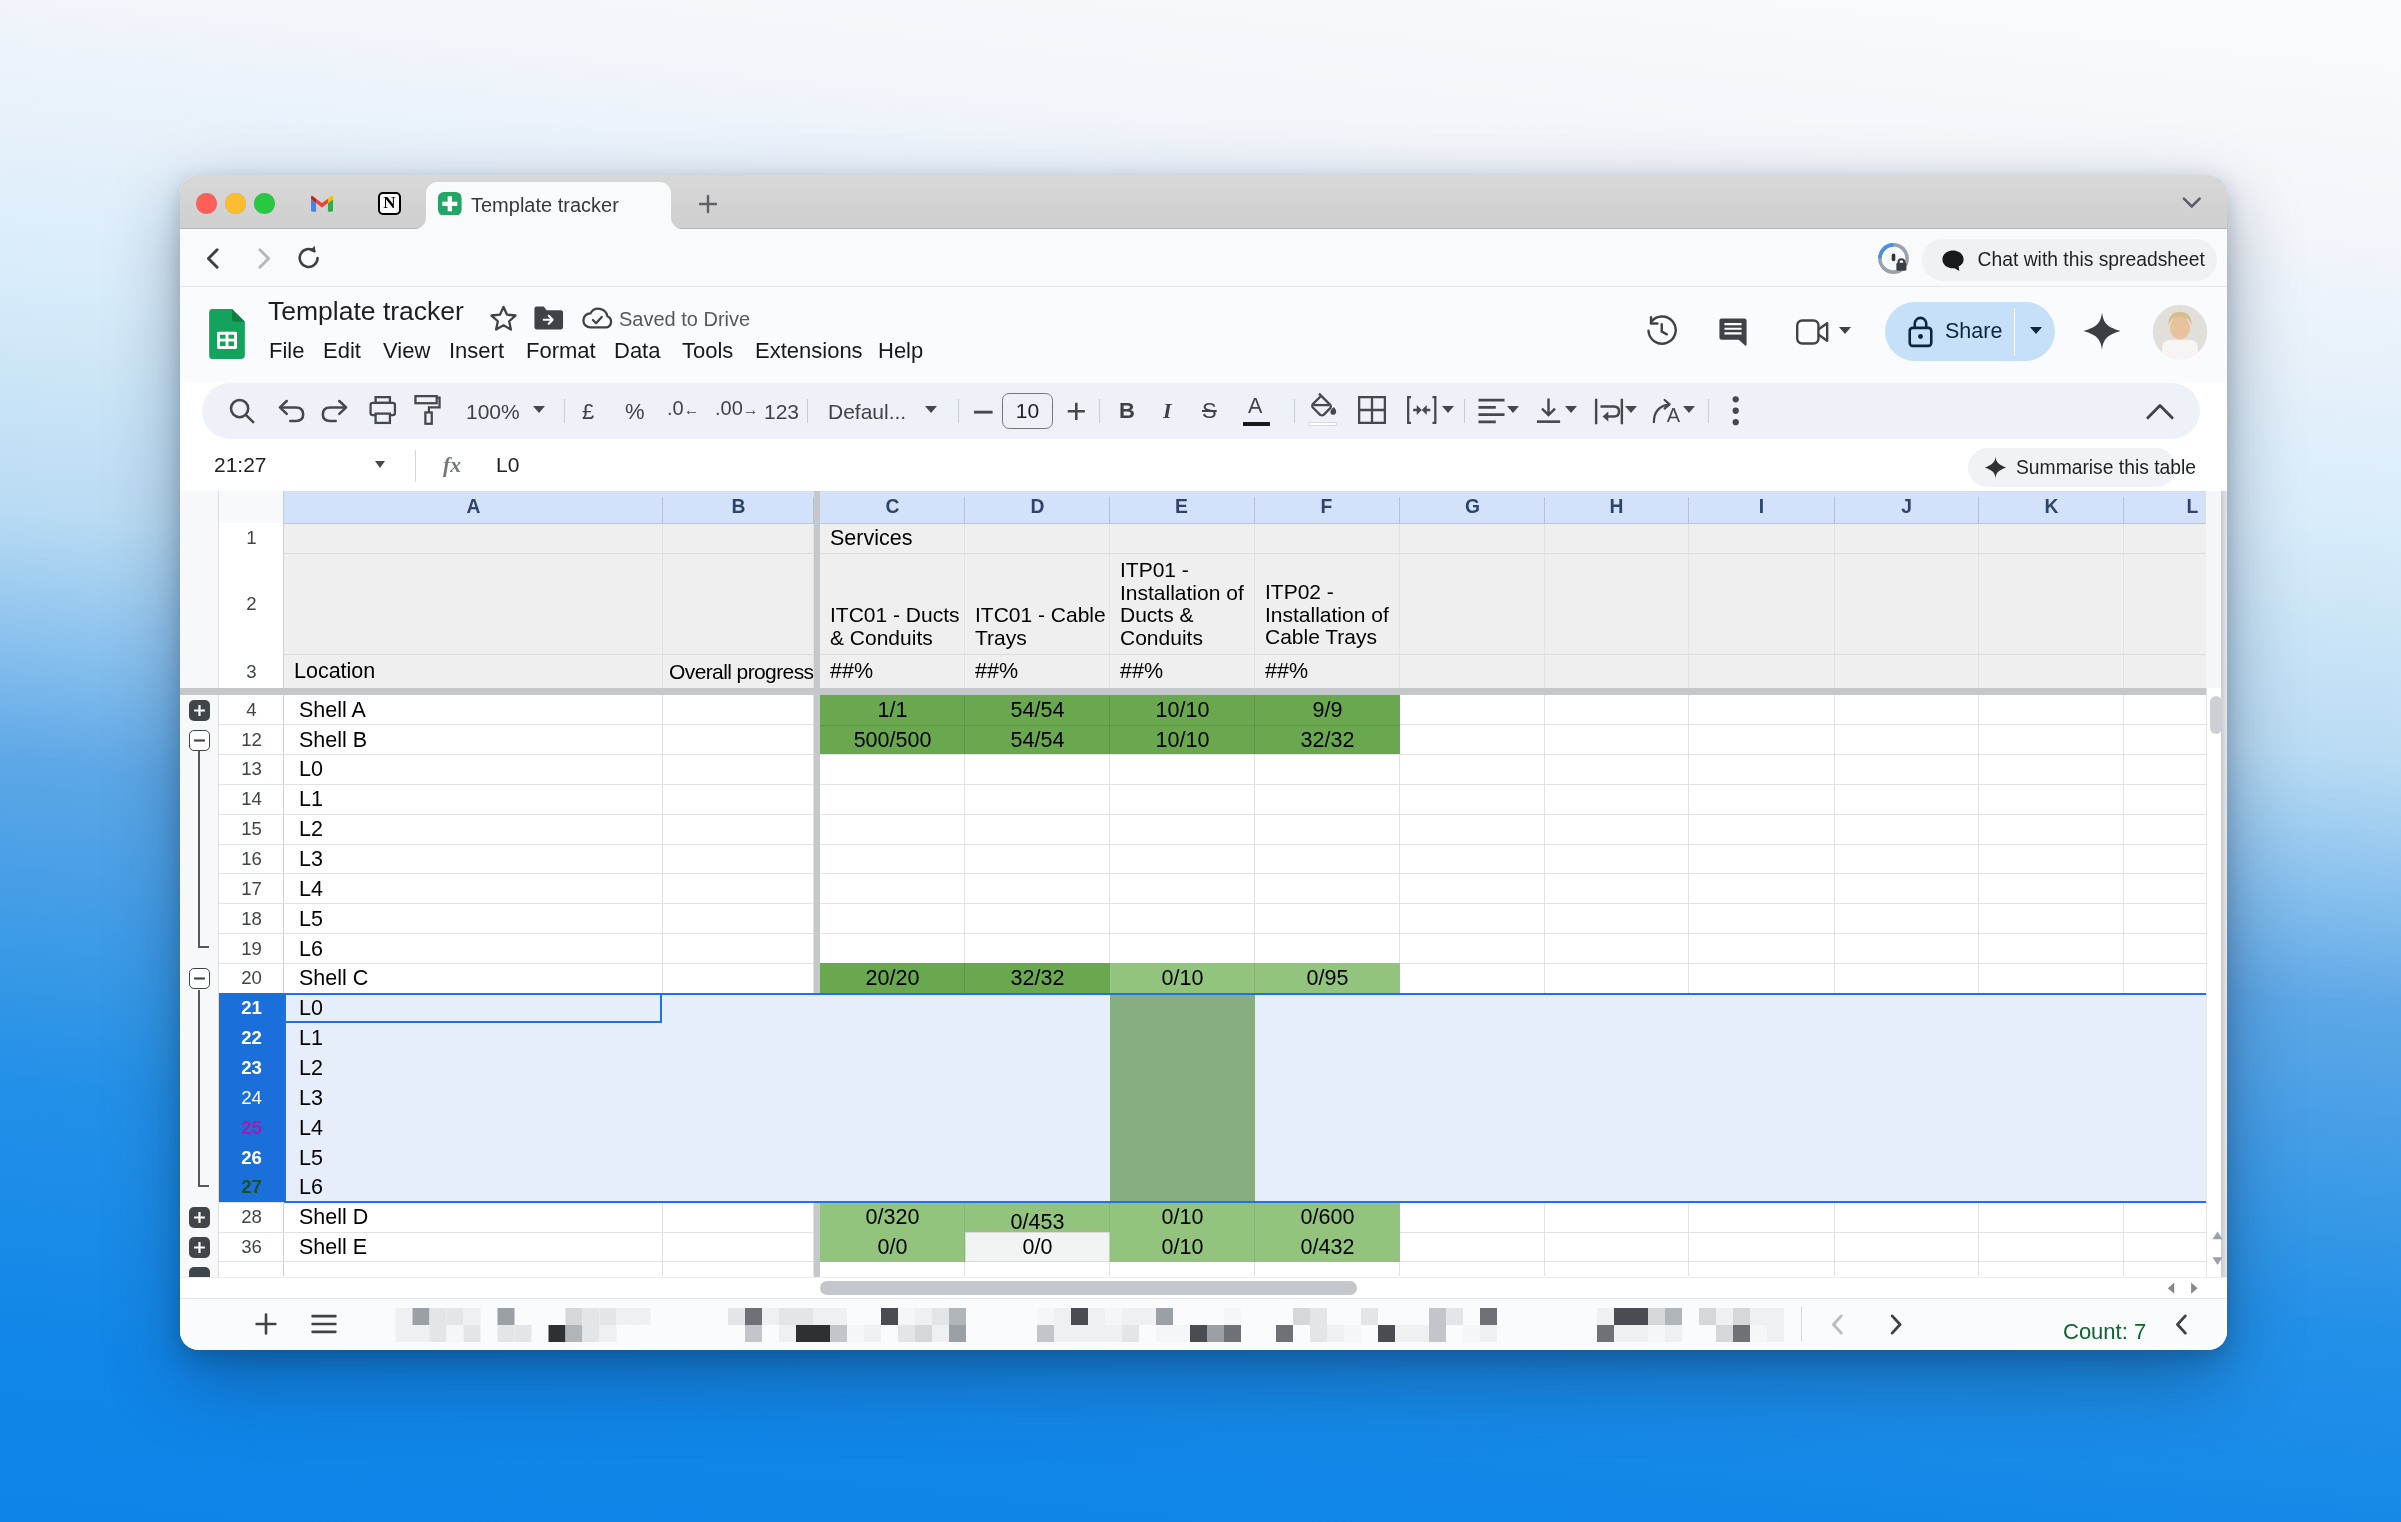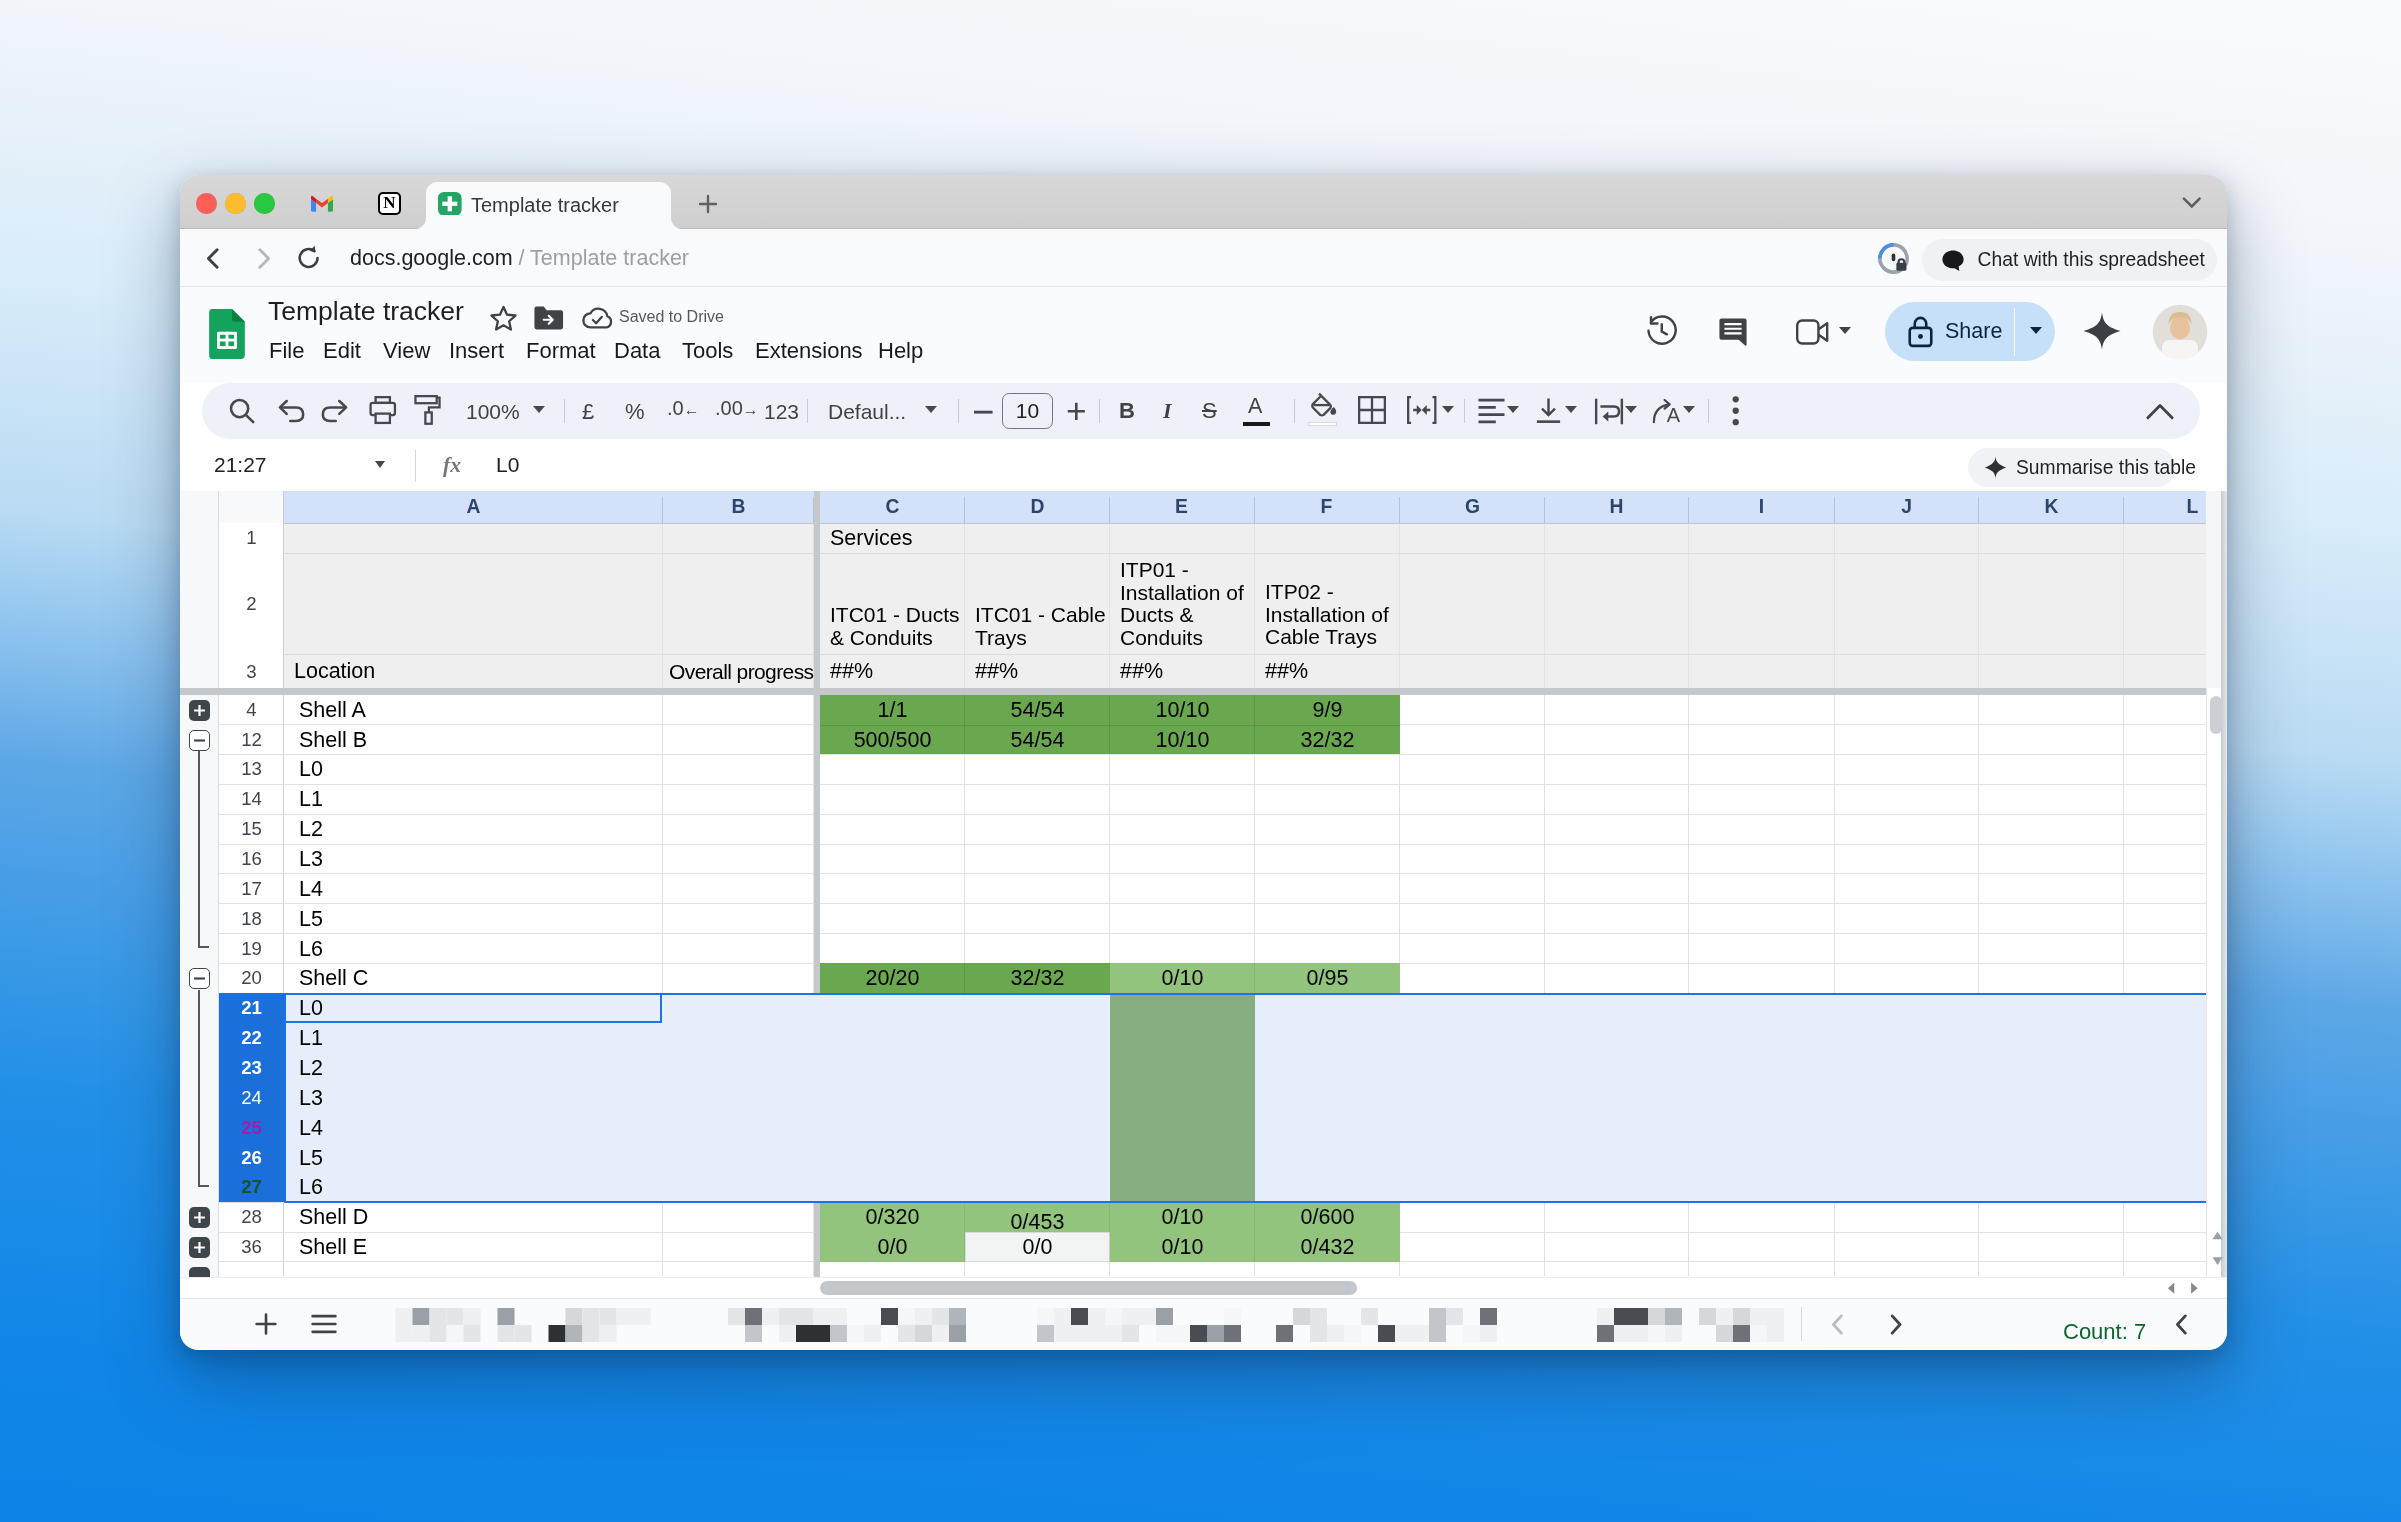--- a/index.html
+++ b/index.html
@@ -59,21 +59,20 @@
 <svg class="abs" style="left:18.6px;top:69px;" width="29" height="29" viewBox="0 0 40 40">
       <path d="M25 8 L13 20 L25 32" stroke="#3c4043" stroke-width="4" fill="none" stroke-linecap="round" stroke-linejoin="round"></path>
     </svg>
 <svg class="abs" style="left:69px;top:69px;" width="29" height="29" viewBox="0 0 40 40">
       <path d="M15 8 L27 20 L15 32" stroke="#b4b8bc" stroke-width="4" fill="none" stroke-linecap="round" stroke-linejoin="round"></path>
     </svg>
 <svg class="abs" style="left:114px;top:68px;" width="30" height="30" viewBox="0 0 42 42">
 <path d="M33 21 A12.5 12.5 0 1 1 28.5 11.4" stroke="#3c4043" stroke-width="3.6" fill="none" stroke-linecap="round"></path>
 <path d="M29 4 L30 12.5 L21.8 11.2 Z" fill="#3c4043"></path>
     </svg>
-<div class="abs" style="left:170px;top:54px;height:58px;display:flex;align-items:center;font-size:21.5px;color:#202124;">docs.google.com&nbsp;<span style="color:#9aa0a6">/ Template tracker</span></div>
 
 <svg class="abs" style="left:1697px;top:67px;" width="33" height="33" viewBox="0 0 46 46">
 <circle cx="23" cy="23" r="19" fill="none" stroke="#9aa2ad" stroke-width="5"></circle>
 <path d="M23 4 A19 19 0 0 0 4 23" fill="none" stroke="#4a90e2" stroke-width="5"></path>
 <circle cx="23" cy="23" r="10" fill="#f2f4f6"></circle>
 <rect x="20.5" y="16" width="5" height="11" rx="2.5" fill="#333"></rect>
 <g transform="translate(27,25)">
         <rect x="0" y="4" width="14" height="11" rx="2" fill="#3a3f45"></rect>
         <path d="M3 5 V3 a4 4 0 0 1 8 0 V5" stroke="#3a3f45" stroke-width="3" fill="none"></path>
       </g>
@@ -99,21 +98,21 @@
       <path d="M20 4 L24.9 14.7 L36.5 15.9 L27.8 23.8 L30.2 35.2 L20 29.4 L9.8 35.2 L12.2 23.8 L3.5 15.9 L15.1 14.7 Z" fill="none" stroke="#3f4347" stroke-width="3.2" stroke-linejoin="round"></path>
     </svg>
 <svg class="abs" style="left:353px;top:130px;" width="31.5" height="26" viewBox="0 0 44 36">
       <path d="M2 5 Q2 2 5 2 H15 L19 7 H39 Q42 7 42 10 V31 Q42 34 39 34 H5 Q2 34 2 31 Z" fill="#3f4347"></path>
       <path d="M15 20.5 H26 M22 15 L27.5 20.5 L22 26" stroke="#fff" stroke-width="3" fill="none" stroke-linecap="round" stroke-linejoin="round"></path>
     </svg>
 <svg class="abs" style="left:401px;top:132px;" width="33" height="24" viewBox="0 0 46 34">
 <path d="M13 29 A10 10 0 0 1 13 9 A13 13 0 0 1 37 13 A8.5 8.5 0 0 1 36 29 Z" fill="none" stroke="#3f4347" stroke-width="3.2" stroke-linejoin="round"></path>
 <path d="M16.5 18.5 L21 23 L29 14" stroke="#3f4347" stroke-width="3.2" fill="none" stroke-linecap="round" stroke-linejoin="round"></path>
     </svg>
-<div class="abs" style="left:439px;top:133px;font-size:16px;color:#55585c;">Saved to Drive</div>
+<div class="abs" style="left:439px;top:133px;font-size:20px;color:#55585c;">Saved to Drive</div>
 <div class="abs" style="left:89px;top:163px;font-size:22px;color:#17191b;">File</div>
     <div class="abs" style="left:143px;top:163px;font-size:22px;color:#17191b;">Edit</div>
     <div class="abs" style="left:203px;top:163px;font-size:22px;color:#17191b;">View</div>
     <div class="abs" style="left:269px;top:163px;font-size:22px;color:#17191b;">Insert</div>
     <div class="abs" style="left:346px;top:163px;font-size:22px;color:#17191b;">Format</div>
     <div class="abs" style="left:434px;top:163px;font-size:22px;color:#17191b;">Data</div>
     <div class="abs" style="left:502px;top:163px;font-size:22px;color:#17191b;">Tools</div>
     <div class="abs" style="left:575px;top:163px;font-size:22px;color:#17191b;">Extensions</div>
     <div class="abs" style="left:698px;top:163px;font-size:22px;color:#17191b;">Help</div>
 <svg class="abs" style="left:1466px;top:140px;" width="31.5" height="31.5" viewBox="0 0 44 44">

